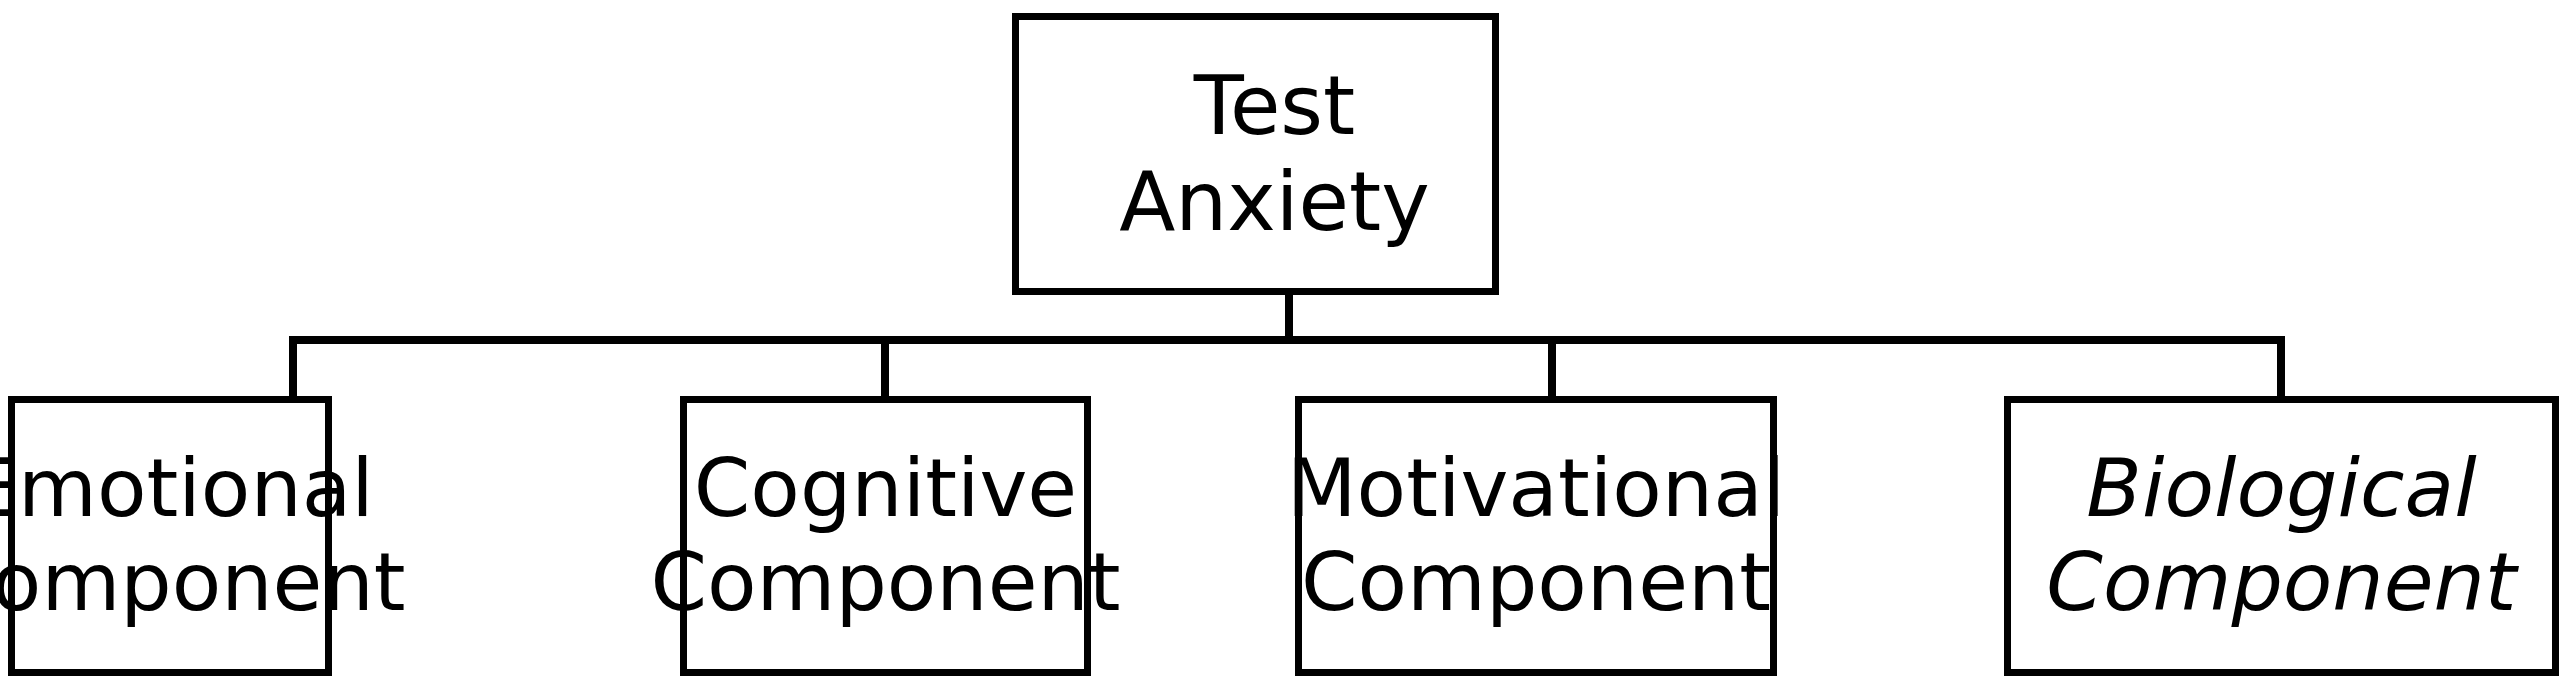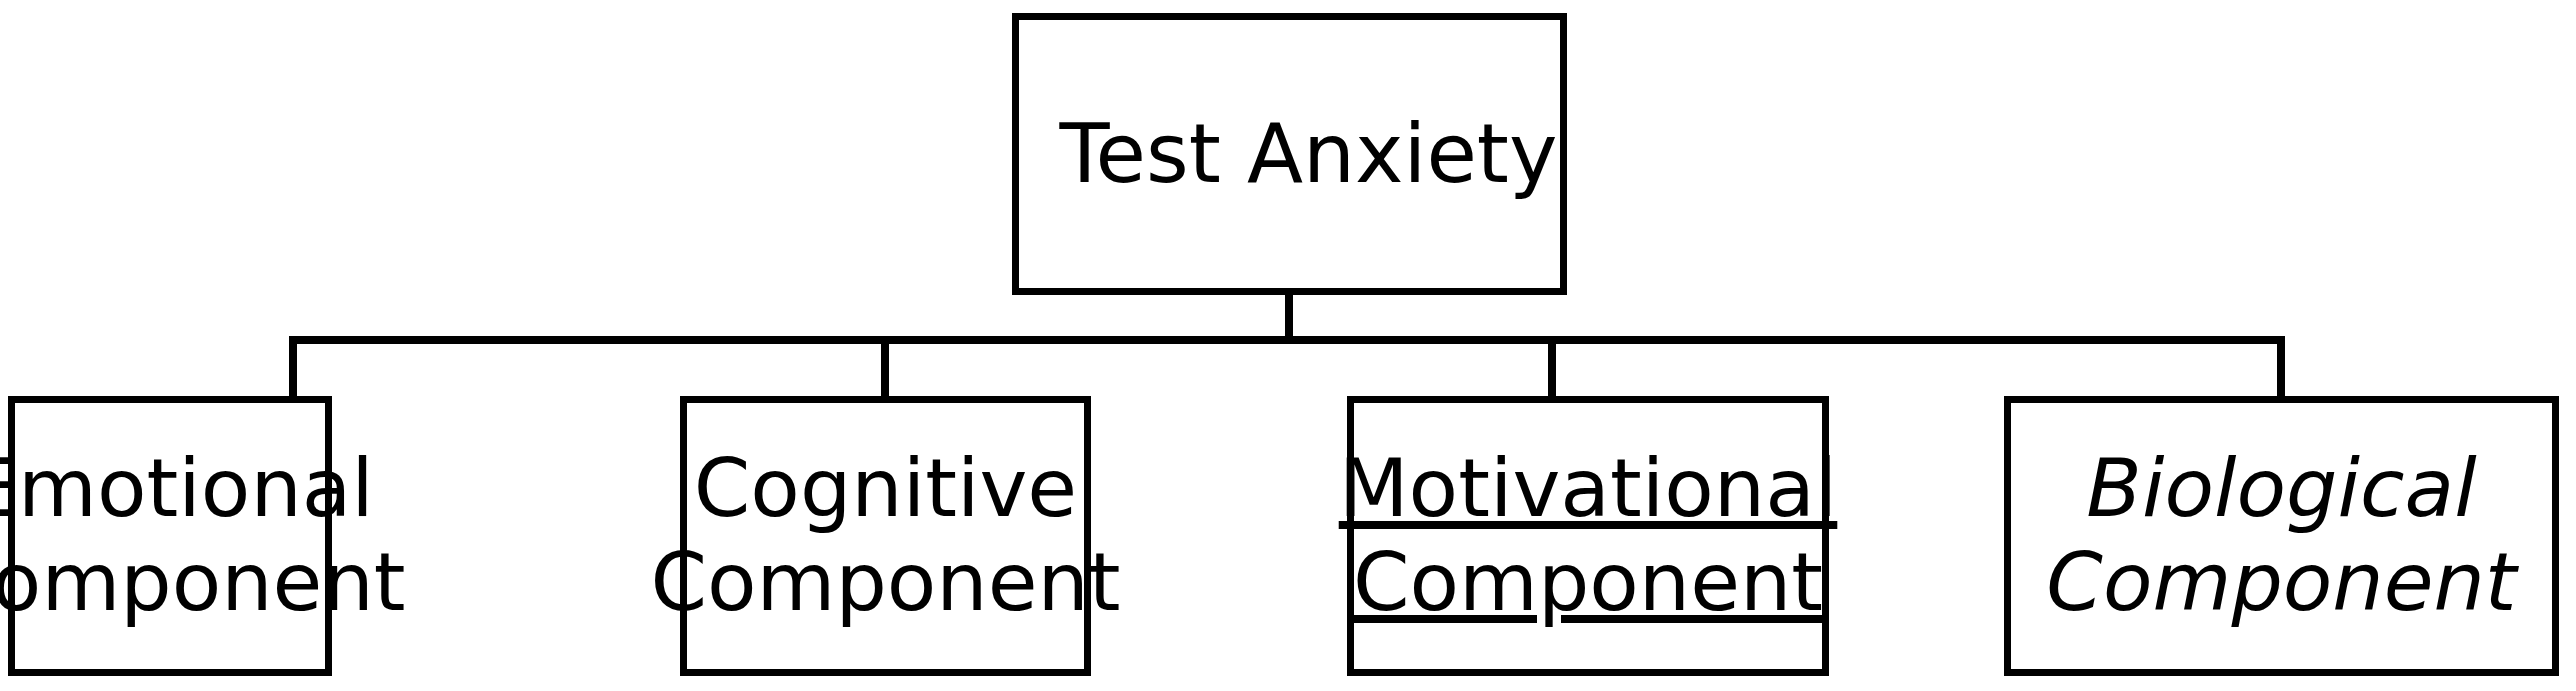--- a/index.html
+++ b/index.html
@@ -30,37 +30,37 @@
   .node-label {
     color: #000000;
     font-weight: 400;
     line-height: 1.16;
     white-space: pre-line;
     letter-spacing: 0px;
   }
   #root-node {
     left: 1012px;
     top: 12.6px;
-    width: 555px;
+    width: 487px;
     height: 282px;
     padding-left: 38px;
   }
   #root-node .node-label {
     font-size: 82px;
   }
   .child-node {
     top: 396px;
     height: 280px;
   }
   .child-node .node-label {
     font-size: 81px;
   }
   #child-node-0 { left: 8.4px;   width: 324px; }
   #child-node-1 { left: 680px;  width: 411px; }
-  #child-node-2 { left: 1347px; width: 482px; text-decoration: underline; }
+  #child-node-2 { left: 1295px; width: 482px; }
   #child-node-3 { left: 2004px; width: 555px; font-style: italic; }
 
   .connector {
     position: absolute;
     background: #000000;
   }
   #connector-stem {
     left: 1285px;
     top: 290px;
     width: 7.6px;

